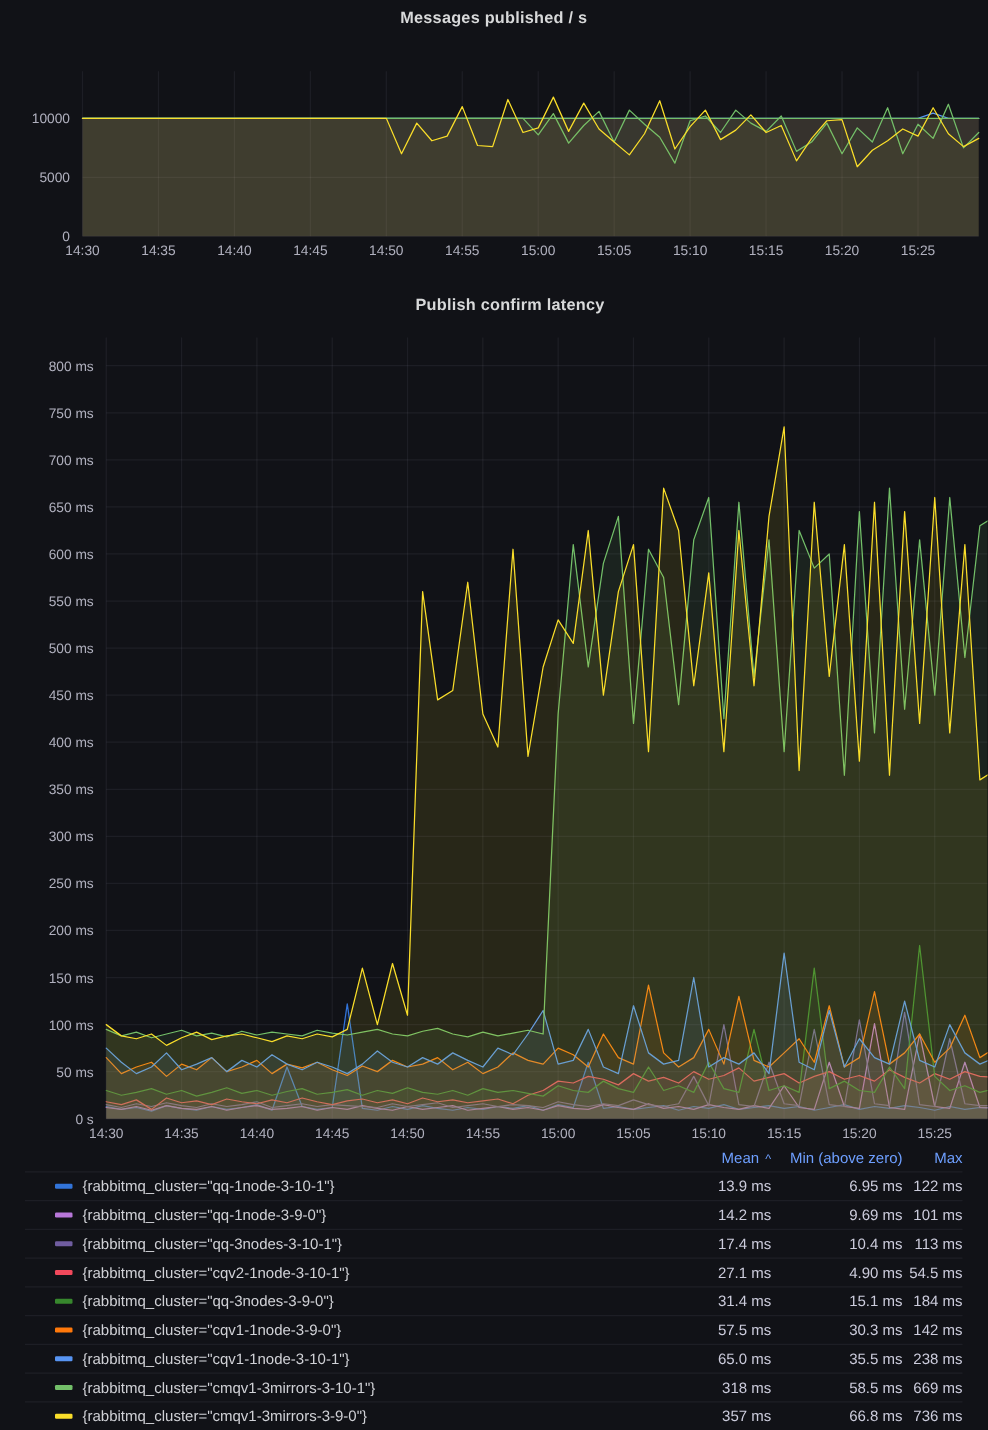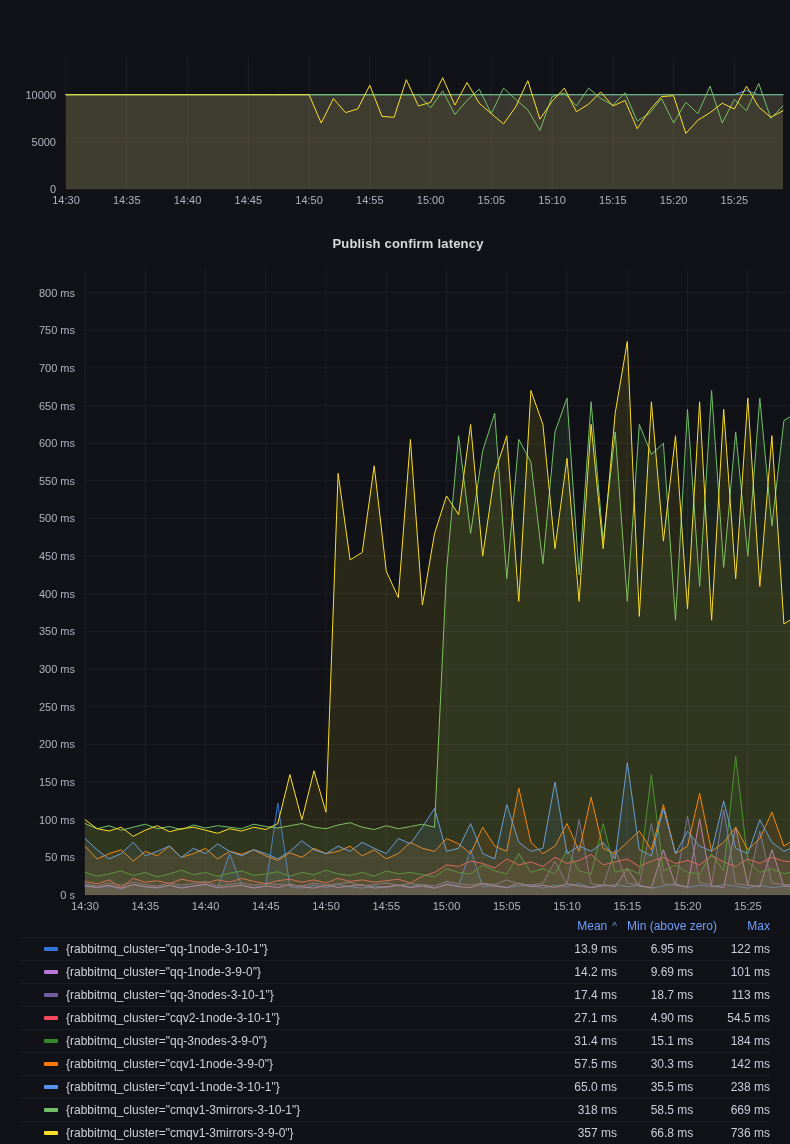--- a/index.html
+++ b/index.html
@@ -34,35 +34,36 @@
     display:flex;align-items:center;height:22px;
     color:#6E9FFF;font-weight:500;white-space:nowrap;
   }
   .legend-row{
     display:flex;align-items:center;height:23px;box-sizing:border-box;
     border-top:1px solid rgba(204,204,220,0.07);
     white-space:nowrap;
   }
   .lcell-label{flex:1;display:flex;align-items:center;min-width:0;padding-left:24px;overflow:hidden;}
   .lcell-mean{width:80px;text-align:right;padding-right:5px;flex:none;}
-  .lcell-min{width:100px;text-align:center;flex:none;}
+  .lcell-min{width:100px;text-align:right;flex:none;}
   .lcell-max{width:48px;text-align:right;flex:none;}
   .swatch{
     display:inline-block;width:14px;height:4px;border-radius:1px;
     margin-right:8px;flex:none;
   }
   .series-label{color:#D0D1D6;cursor:pointer;}
   .sort-caret{font-size:10px;margin-left:5px;color:#6E9FFF;}
   .lheader-cell{cursor:pointer;}
   .lvalue{color:#CCCCDC;}
 </style>
 </head>
 <body>
 
 <div class="panel" style="height:230px;">
+  <div class="panel-title">Messages published / s</div>
   <svg class="chart-svg" width="790" height="230" viewBox="0 0 790 230">
       <line x1="66" x2="783" y1="189" y2="189" stroke="rgba(204,204,220,0.07)" stroke-width="1"></line>
       <text x="56" y="193" text-anchor="end">0</text>
       <line x1="66" x2="783" y1="141.85714285714286" y2="141.85714285714286" stroke="rgba(204,204,220,0.07)" stroke-width="1"></line>
       <text x="56" y="145.85714285714286" text-anchor="end">5000</text>
       <line x1="66" x2="783" y1="94.71428571428571" y2="94.71428571428571" stroke="rgba(204,204,220,0.07)" stroke-width="1"></line>
       <text x="56" y="98.71428571428571" text-anchor="end">10000</text>
       <line x1="66" x2="66" y1="57" y2="189" stroke="rgba(204,204,220,0.07)" stroke-width="1"></line>
       <text x="66" y="204" text-anchor="middle">14:30</text>
       <line x1="126.76271186440678" x2="126.76271186440678" y1="57" y2="189" stroke="rgba(204,204,220,0.07)" stroke-width="1"></line>
@@ -206,21 +207,21 @@
         <span class="lcell-mean lvalue">14.2 ms</span>
         <span class="lcell-min lvalue">9.69 ms</span>
         <span class="lcell-max lvalue">101 ms</span>
       </div>
       <div class="legend-row">
         <span class="lcell-label">
           <span class="swatch" style="background: rgb(112, 93, 160);"></span>
           <span class="series-label">{rabbitmq_cluster="qq-3nodes-3-10-1"}</span>
         </span>
         <span class="lcell-mean lvalue">17.4 ms</span>
-        <span class="lcell-min lvalue">18.7 ms</span>
+        <span class="lcell-min lvalue">10.4 ms</span>
         <span class="lcell-max lvalue">113 ms</span>
       </div>
       <div class="legend-row">
         <span class="lcell-label">
           <span class="swatch" style="background: rgb(242, 73, 92);"></span>
           <span class="series-label">{rabbitmq_cluster="cqv2-1node-3-10-1"}</span>
         </span>
         <span class="lcell-mean lvalue">27.1 ms</span>
         <span class="lcell-min lvalue">4.90 ms</span>
         <span class="lcell-max lvalue">54.5 ms</span>

